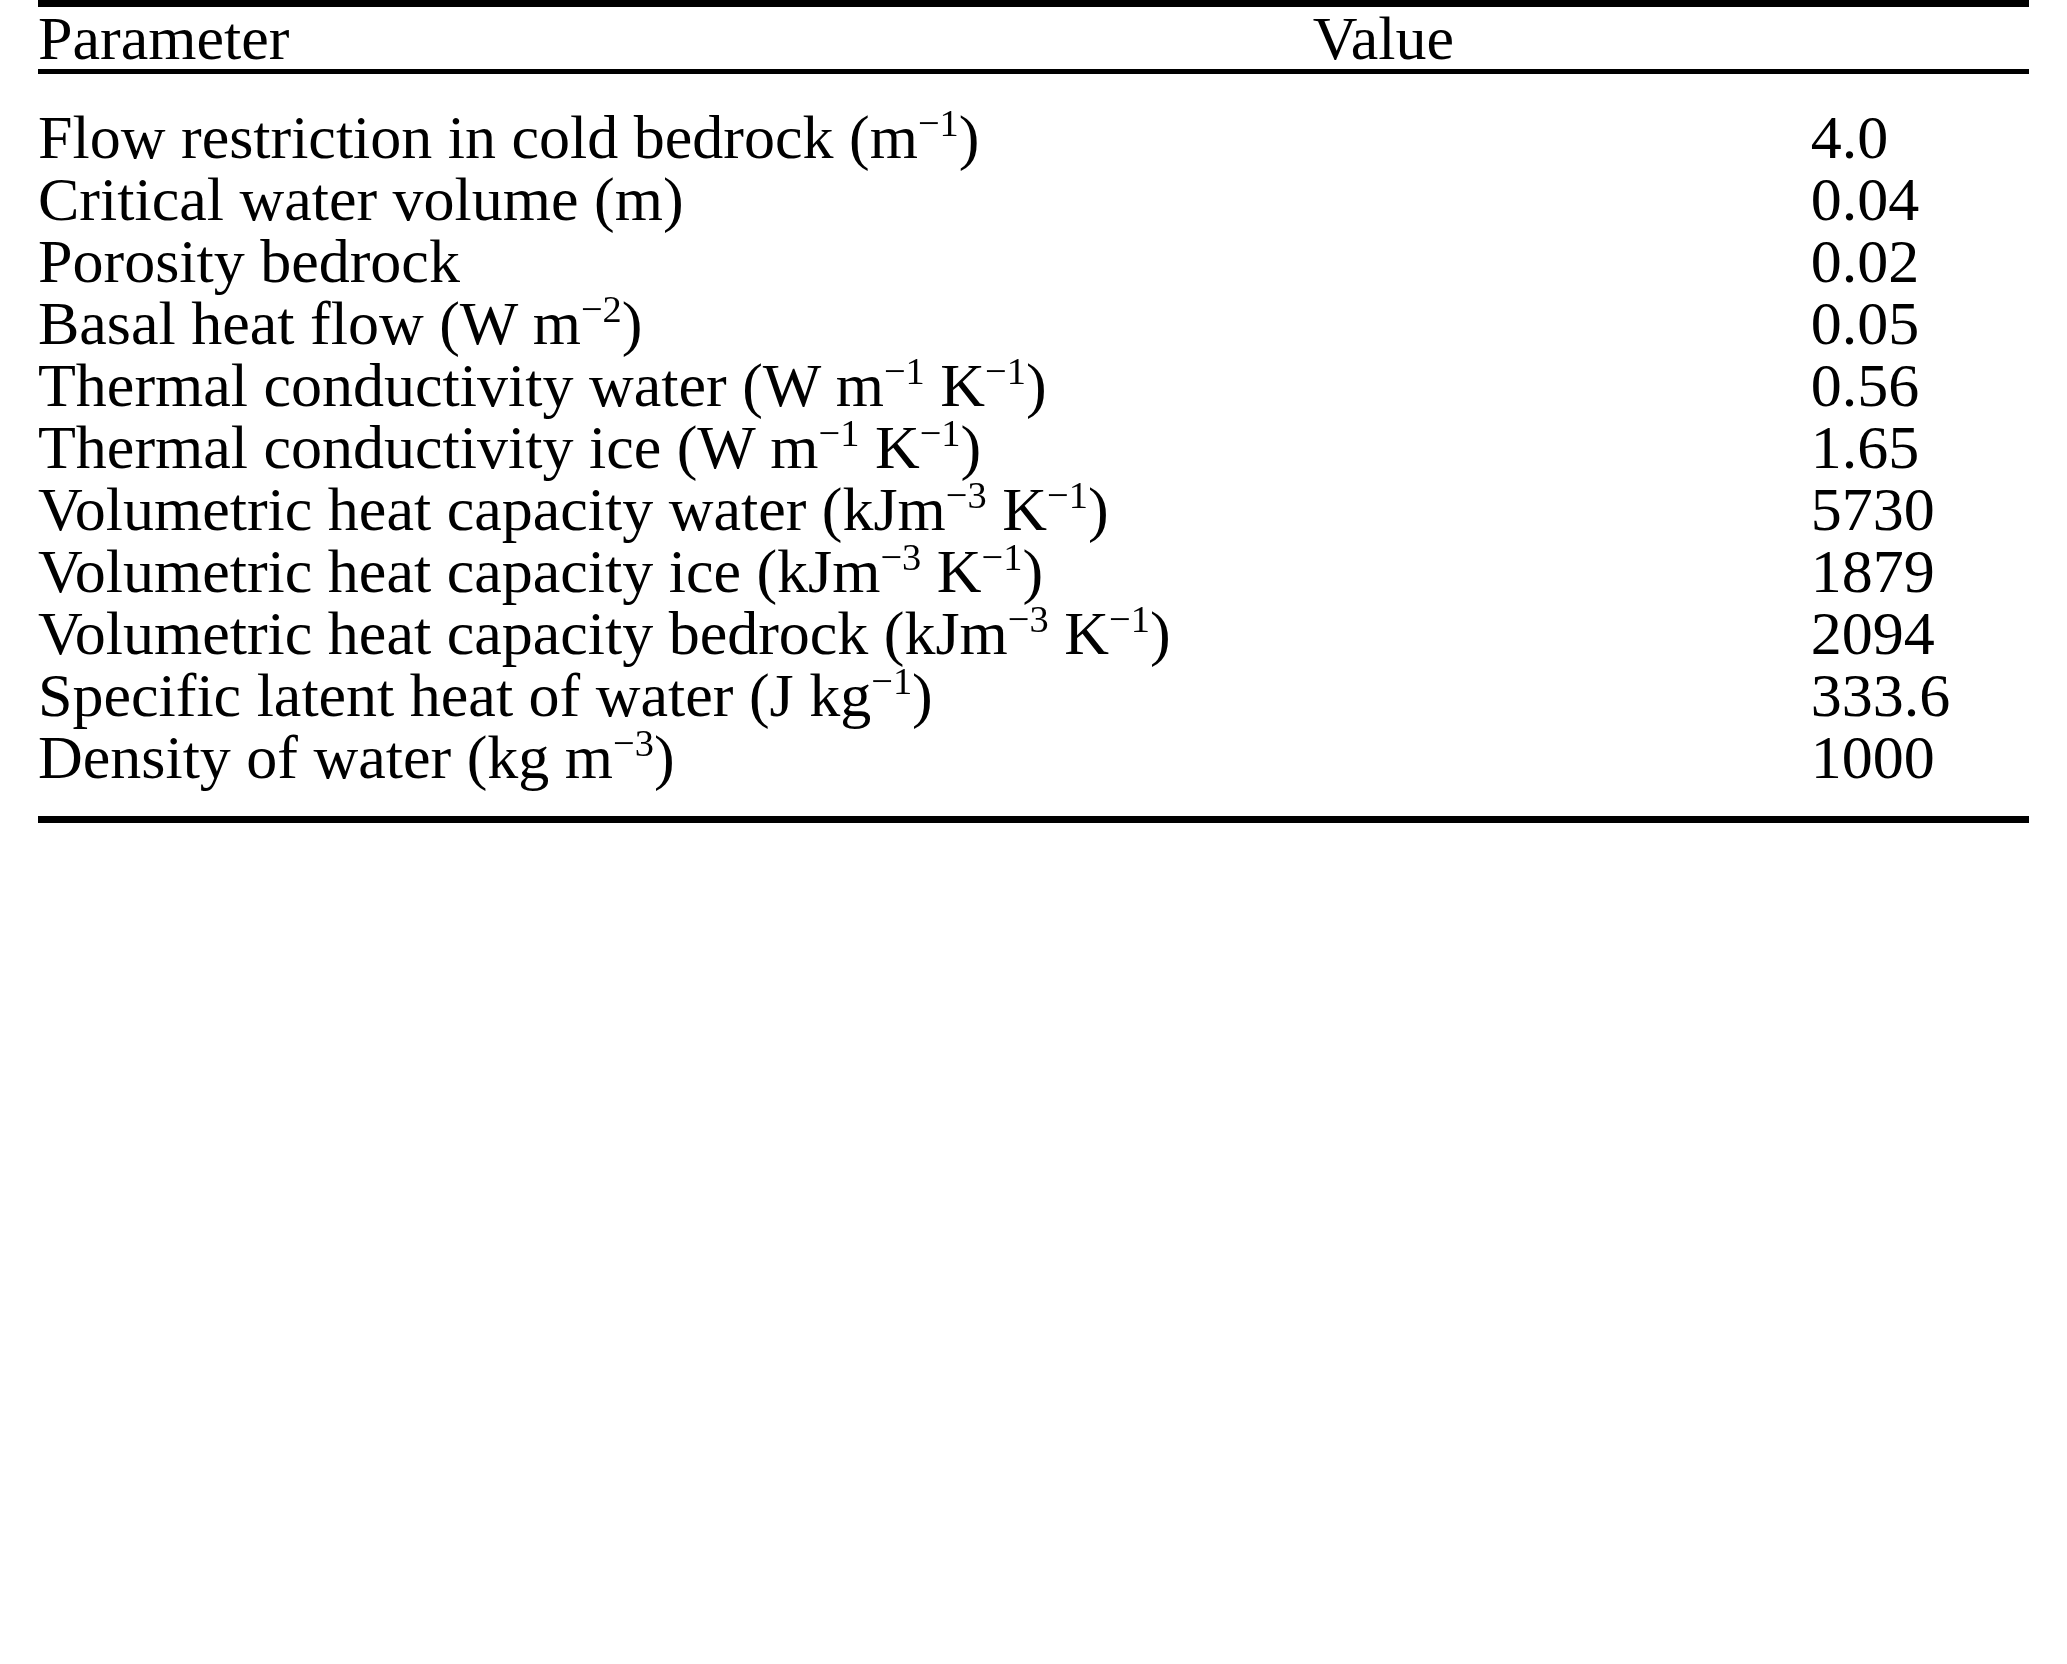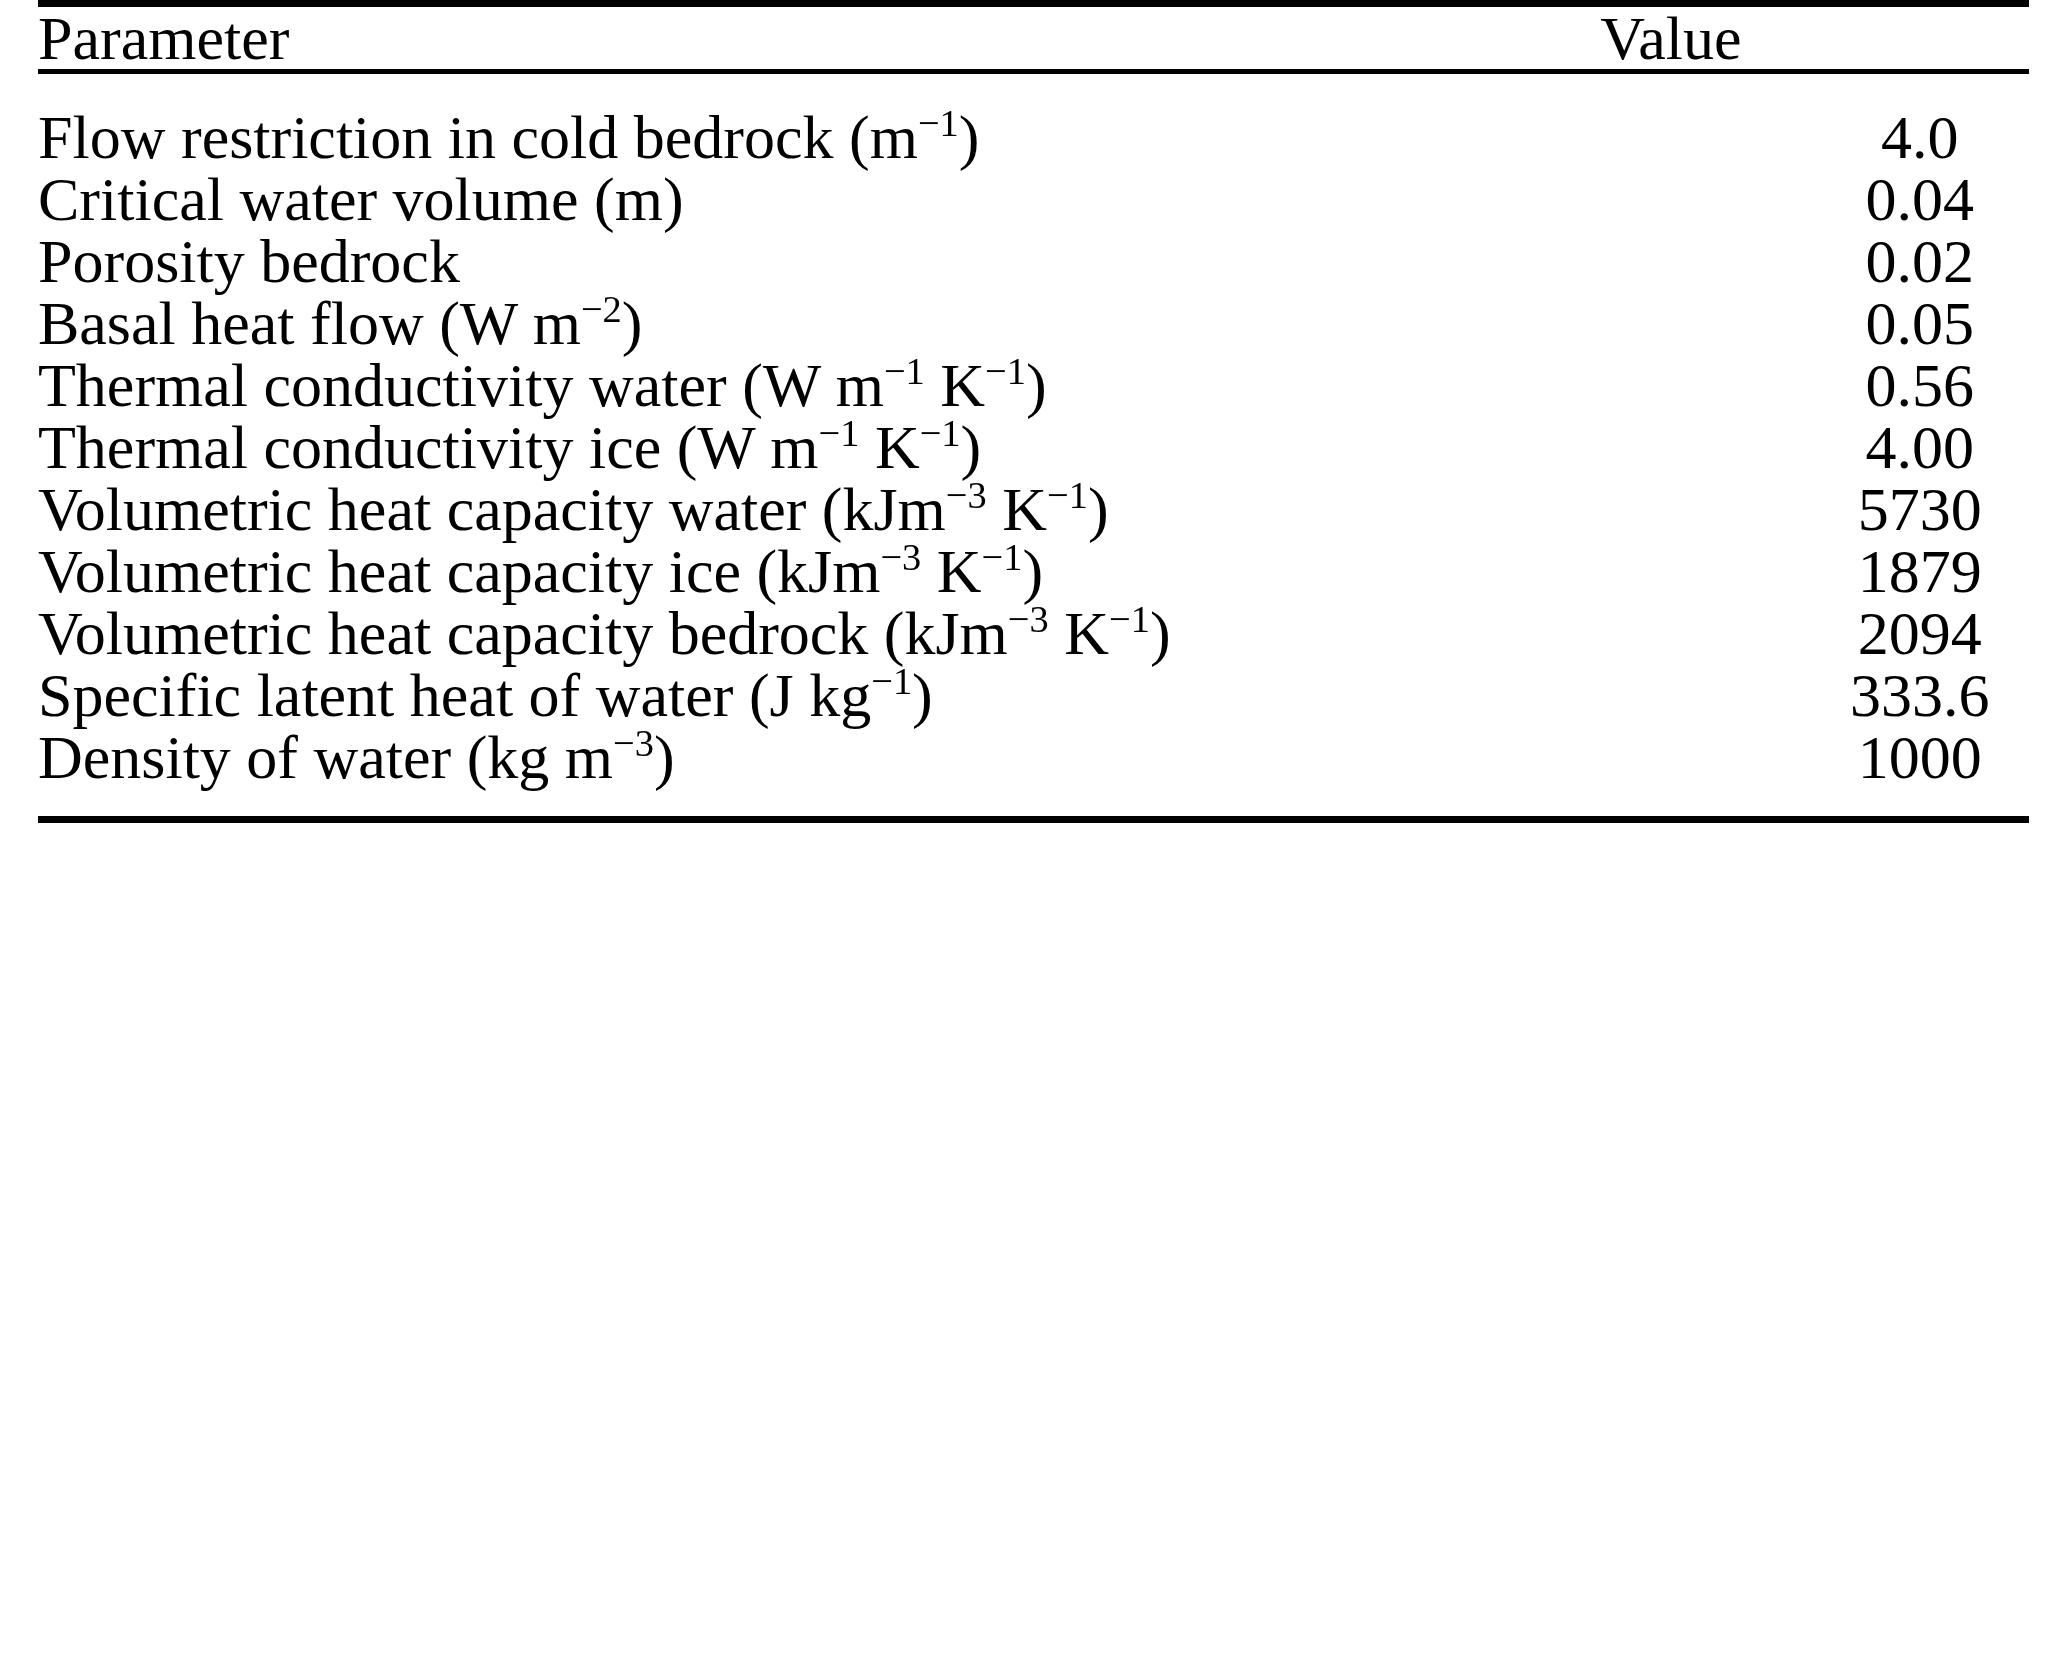--- a/index.html
+++ b/index.html
@@ -49,21 +49,21 @@
   thead th {
     font-size: 62px;
     padding-top: 22px;
     padding-bottom: 26px;
   }
   th.col-param, td.col-param {
     text-align: left;
     white-space: nowrap;
   }
   th.col-value, td.col-value {
-    text-align: center;
+    text-align: left;
     white-space: nowrap;
     margin-top: 44px;
   }
   tbody tr td {
     padding-top: 15px;
     padding-bottom: 15px;
     font-size: 62px;
   }
   tbody tr:first-child td {
     padding-top: 32px;
@@ -108,21 +108,21 @@
         <tr>
           <td class="col-param">Basal heat flow (W m<sup>−2</sup>)</td>
           <td class="col-value">0.05</td>
         </tr>
         <tr>
           <td class="col-param">Thermal conductivity water (W m<sup>−1</sup> K<sup>−1</sup>)</td>
           <td class="col-value">0.56</td>
         </tr>
         <tr>
           <td class="col-param">Thermal conductivity ice (W m<sup>−1</sup> K<sup>−1</sup>)</td>
-          <td class="col-value">4.00</td>
+          <td class="col-value">1.65</td>
         </tr>
         <tr>
           <td class="col-param">Volumetric heat capacity water (kJm<sup>−3</sup> K<sup>−1</sup>)</td>
           <td class="col-value">5730</td>
         </tr>
         <tr>
           <td class="col-param">Volumetric heat capacity ice (kJm<sup>−3</sup> K<sup>−1</sup>)</td>
           <td class="col-value">1879</td>
         </tr>
         <tr>

